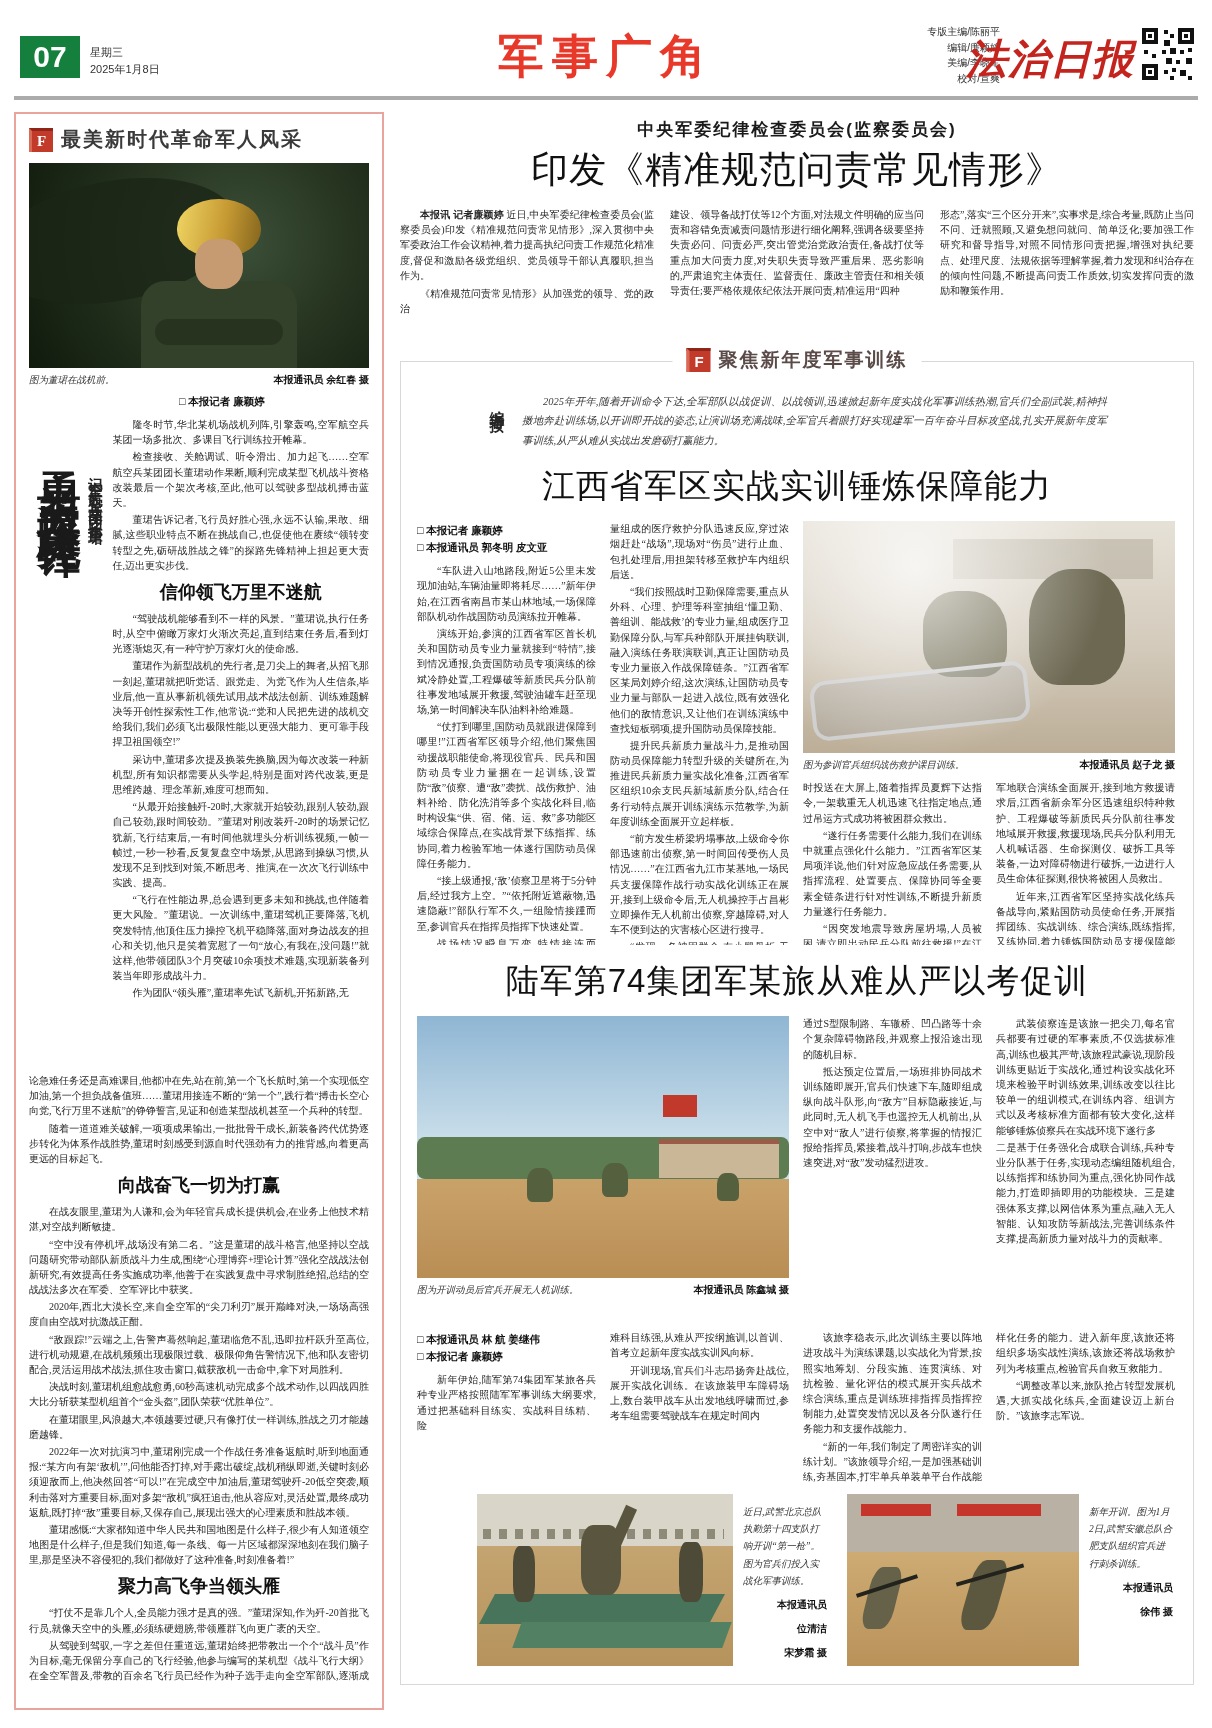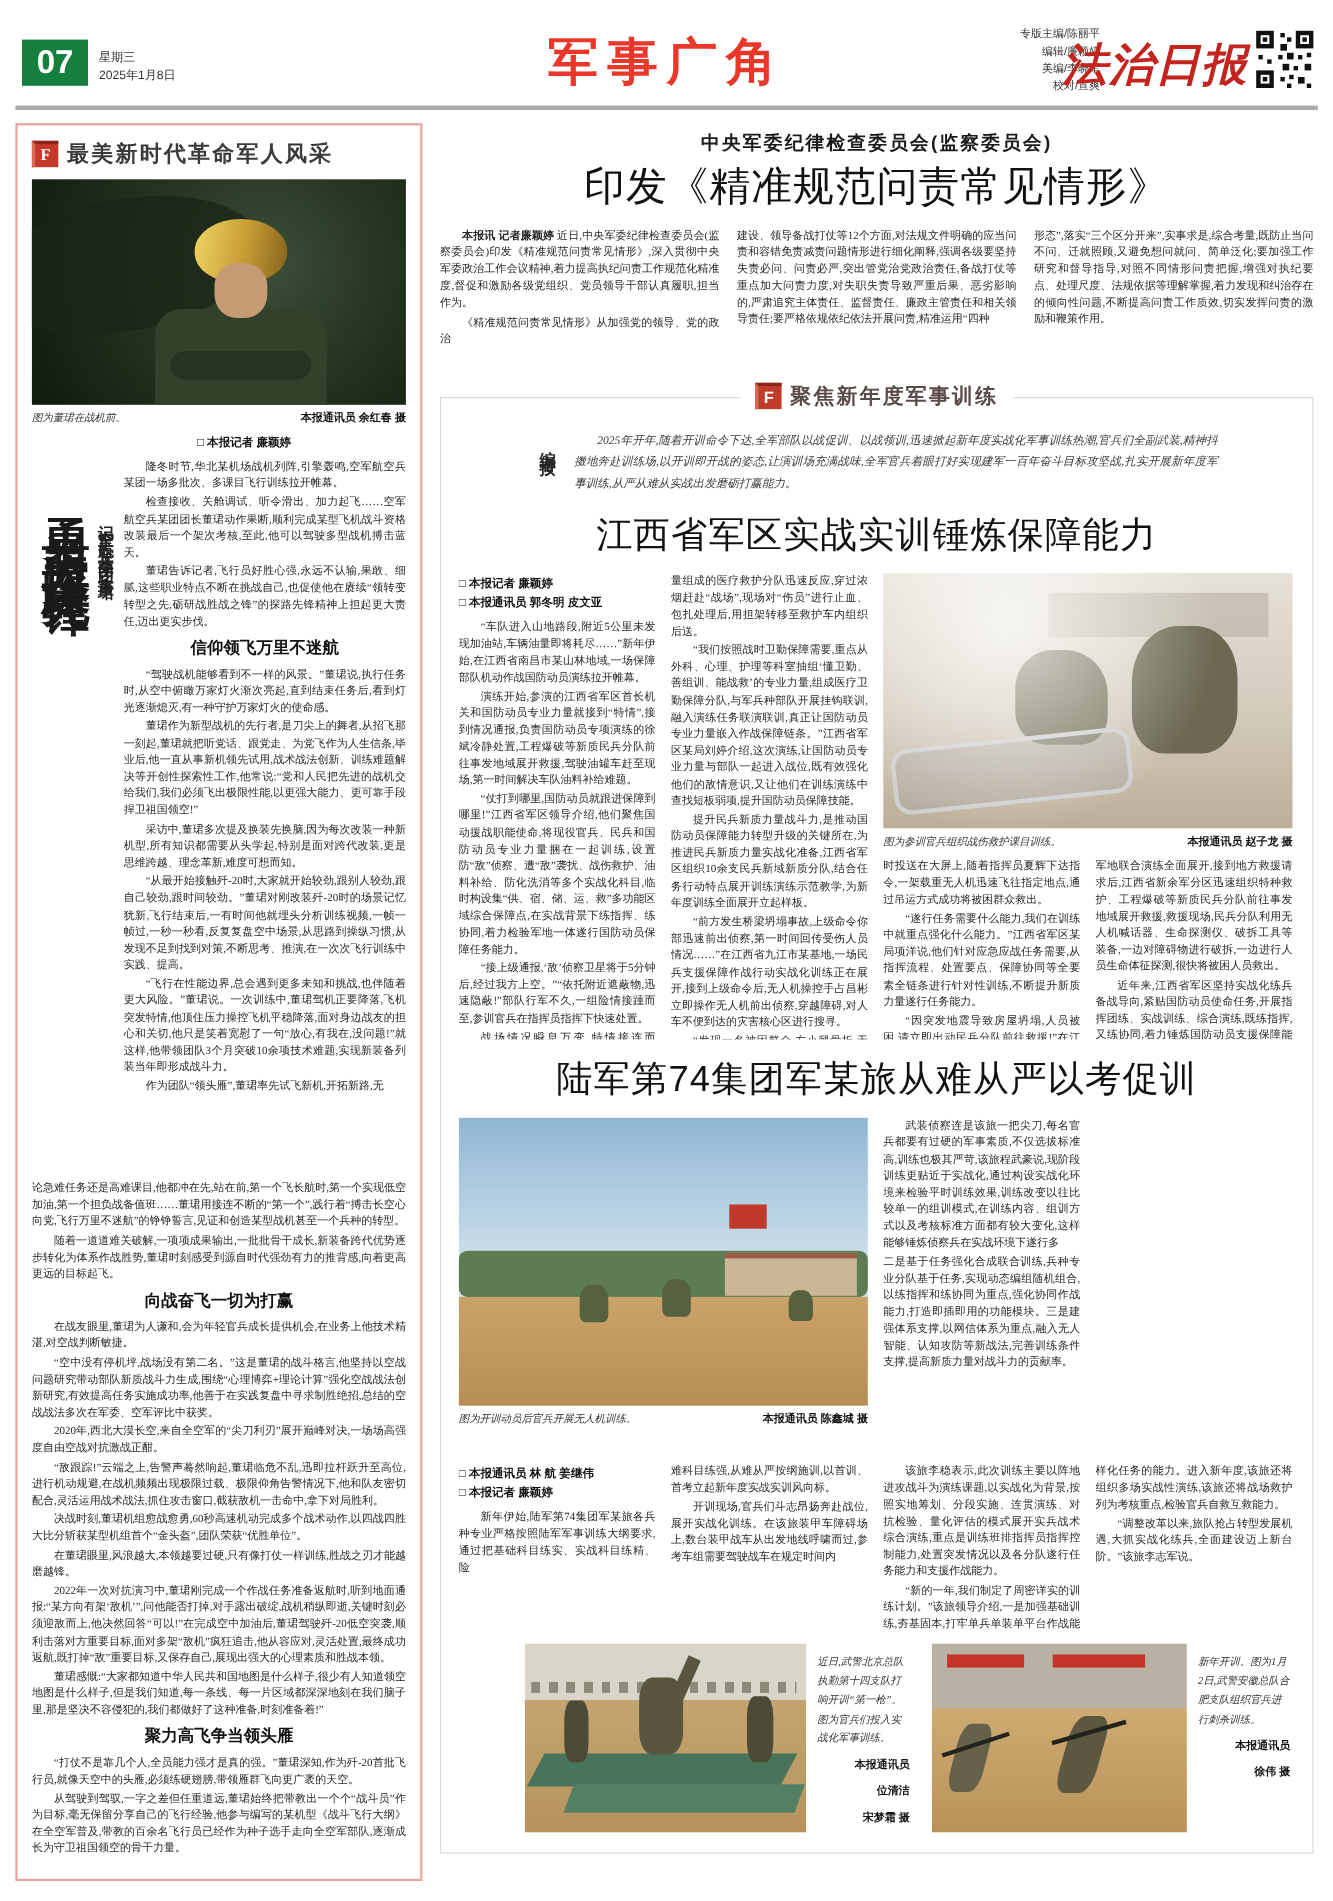--- a/index.html
+++ b/index.html
@@ -40,21 +40,21 @@
   .capcr{font-weight:700;font-size:10px;color:#111;font-family:"Liberation Sans",sans-serif;}
   .byl{font-weight:700;font-size:10.5px;font-family:"Liberation Sans",sans-serif;color:#111;margin:3px 0;}
   .lbyline{margin:4px 0 8px 150px;}
   .lrow{display:flex;height:652px;overflow:hidden;}
   .vhead{writing-mode:vertical-rl;text-orientation:upright;font-size:44px;font-weight:800;color:#1a1a1a;
          letter-spacing:9px;line-height:1.1;margin:20px 2px 0 6px;font-family:"Liberation Sans",sans-serif;}
   .vsub{writing-mode:vertical-rl;text-orientation:upright;font-size:14.5px;font-weight:700;color:#222;
         letter-spacing:5px;margin-top:48px;font-family:"Liberation Sans",sans-serif;}
   .ltxt{flex:1;margin-left:8px;overflow:hidden;}
   .bp{font-size:10px;line-height:1.52;text-align:justify;text-indent:2em;margin:0 0 2px;}
-  .cross{font-size:15px;font-weight:700;text-align:center;margin:7px 0;font-family:"Liberation Sans",sans-serif;color:#111;}
+  .cross{font-size:18px;font-weight:700;text-align:center;margin:7px 0;font-family:"Liberation Sans",sans-serif;color:#111;}
   .lwide{margin-top:4px;overflow:hidden;height:612px;}
   
   .rcol{position:absolute;left:400px;top:112px;width:794px;}
   .kicker{text-align:center;font-size:17px;font-weight:600;color:#1a1a1a;letter-spacing:2px;
           font-family:"Liberation Sans",sans-serif;margin:6px 0 4px;}
   .bighead{text-align:center;font-size:37px;font-weight:500;color:#111;letter-spacing:1px;
            font-family:"Liberation Sans",sans-serif;margin:2px 0 12px;}
   .cols3{display:flex;gap:16px;height:128px;overflow:hidden;}
   .cols3>div{flex:1;}
   .leadb{font-weight:700;font-family:"Liberation Sans",sans-serif;}
@@ -306,20 +306,24 @@
               <div class="dr-s1"></div>
               <div class="dr-s2"></div>
               <div class="dr-s3"></div>
             </div>
             <div class="caprow">
               <span class="capkai">图为开训动员后官兵开展无人机训练。</span>
               <span class="capcr">本报通讯员 陈鑫城 摄</span>
             </div>
           </div>
           <div class="jcol">
+            <p class="bp" style="text-indent:0">通过S型限制路、车辙桥、凹凸路等十余个复杂障碍物路段,并观察上报沿途出现的随机目标。</p>
+            <p class="bp">抵达预定位置后,一场班排协同战术训练随即展开,官兵们快速下车,随即组成纵向战斗队形,向“敌方”目标隐蔽接近,与此同时,无人机飞手也遥控无人机前出,从空中对“敌人”进行侦察,将掌握的情报汇报给指挥员,紧接着,战斗打响,步战车也快速突进,对“敌”发动猛烈进攻。</p>
+          </div>
+          <div class="jcol">
             <p class="bp">武装侦察连是该旅一把尖刀,每名官兵都要有过硬的军事素质,不仅选拔标准高,训练也极其严苛,该旅程武豪说,现阶段训练更贴近于实战化,通过构设实战化环境来检验平时训练效果,训练改变以往比较单一的组训模式,在训练内容、组训方式以及考核标准方面都有较大变化,这样能够锤炼侦察兵在实战环境下遂行多</p>
             <p class="bp" style="text-indent:0">二是基于任务强化合成联合训练,兵种专业分队基于任务,实现动态编组随机组合,以练指挥和练协同为重点,强化协同作战能力,打造即插即用的功能模块。三是建强体系支撑,以网信体系为重点,融入无人智能、认知攻防等新战法,完善训练条件支撑,提高新质力量对战斗力的贡献率。</p>
           </div>
         </div>
         <div class="a74row2">
           <div class="jcol">
             <div class="byl">□ 本报通讯员 林  航 姜继伟</div>
             <div class="byl" style="margin-bottom:8px">□ 本报记者  廉颖婷</div>
             <p class="bp">新年伊始,陆军第74集团军某旅各兵种专业严格按照陆军军事训练大纲要求,通过把基础科目练实、实战科目练精、险</p>
           </div>

